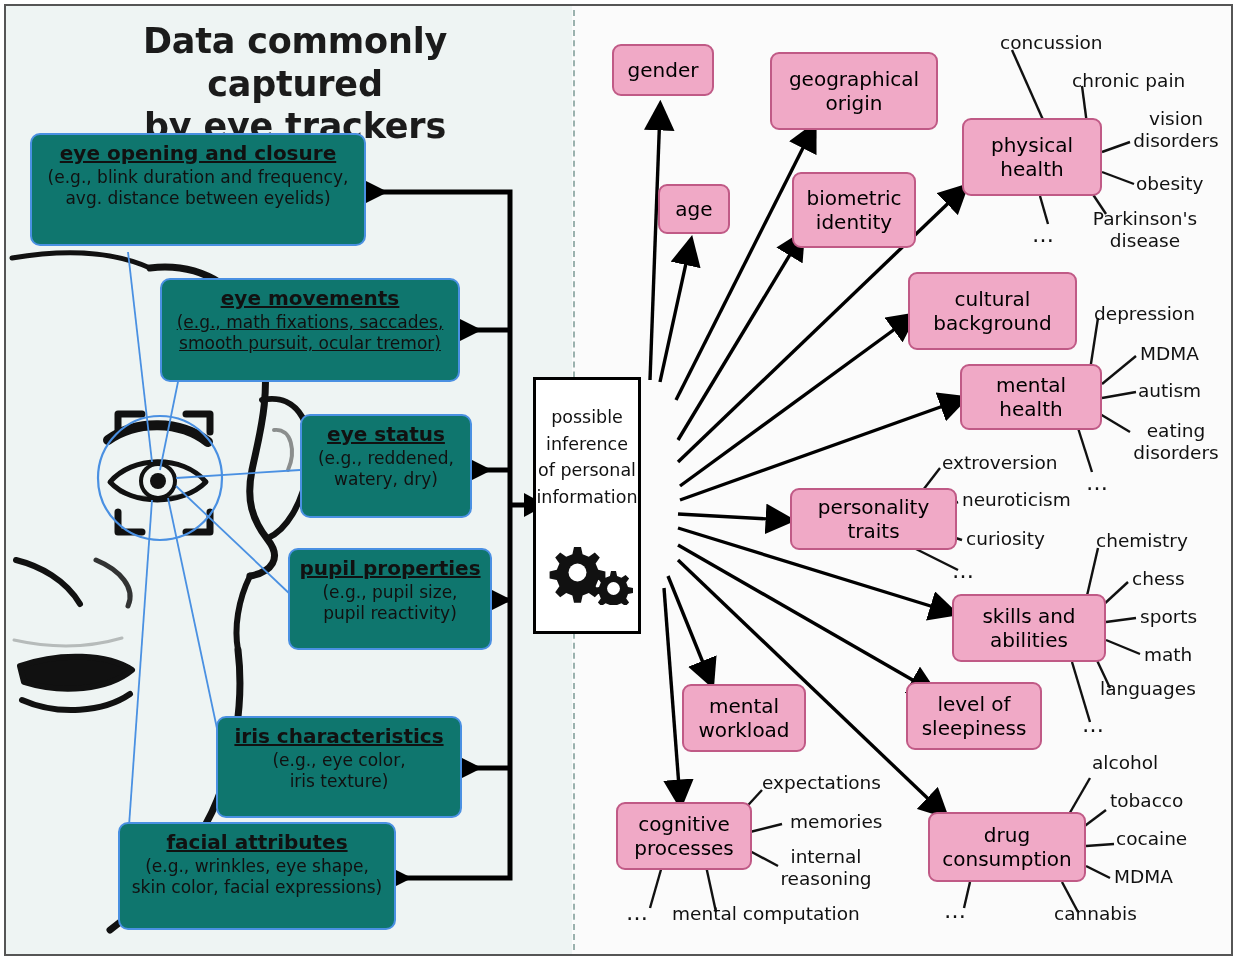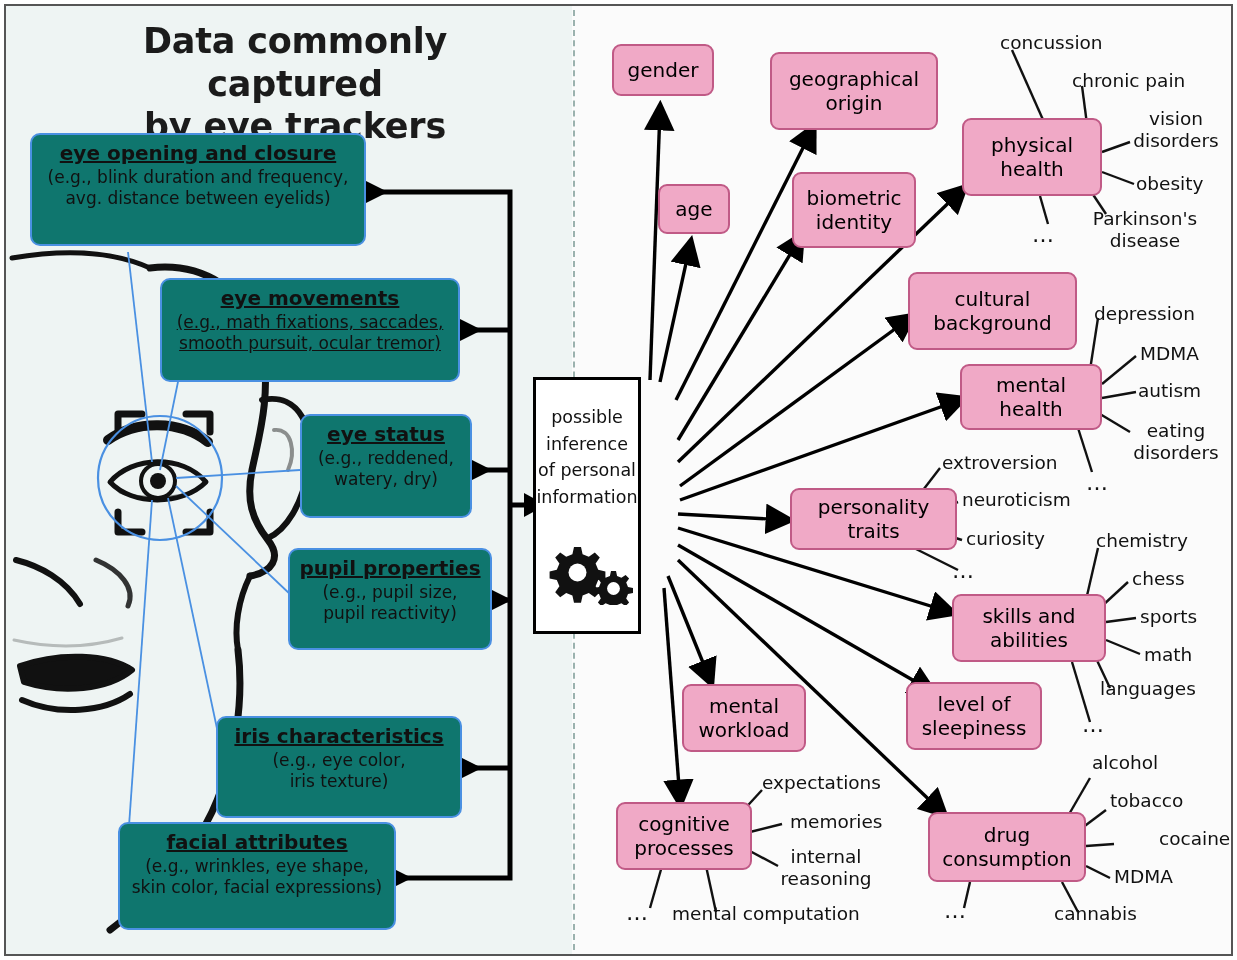--- a/index.html
+++ b/index.html
@@ -488,18 +488,18 @@
   <div class="leaf" style="left:790px; top:811px;">memories</div>
   <div class="leaf multi" style="left:778px; top:846px; width:96px;">
     <span>internal</span><br>
     <span>reasoning</span>
   </div>
   <div class="leaf" style="left:672px; top:903px;">mental computation</div>
   <div class="ellipsis" style="left:626px; top:900px;">…</div>
 
   <div class="leaf" style="left:1092px; top:752px;">alcohol</div>
   <div class="leaf" style="left:1110px; top:790px;">tobacco</div>
-  <div class="leaf" style="left:1116px; top:828px;margin-left:43px;">cocaine</div>
+  <div class="leaf" style="left:1116px; top:828px;">cocaine</div>
   <div class="leaf" style="left:1114px; top:866px;">MDMA</div>
   <div class="leaf" style="left:1054px; top:903px;">cannabis</div>
   <div class="ellipsis" style="left:944px; top:898px;">…</div>
 
 </div>
 
 </body></html>

